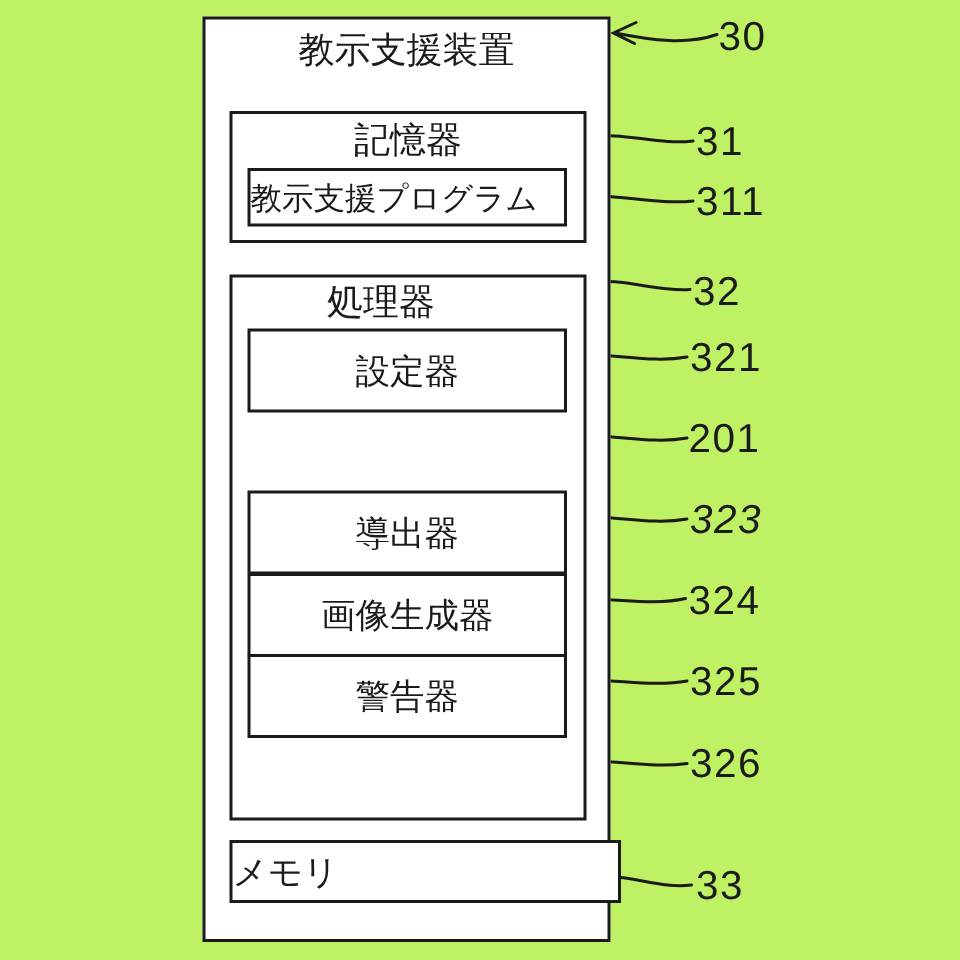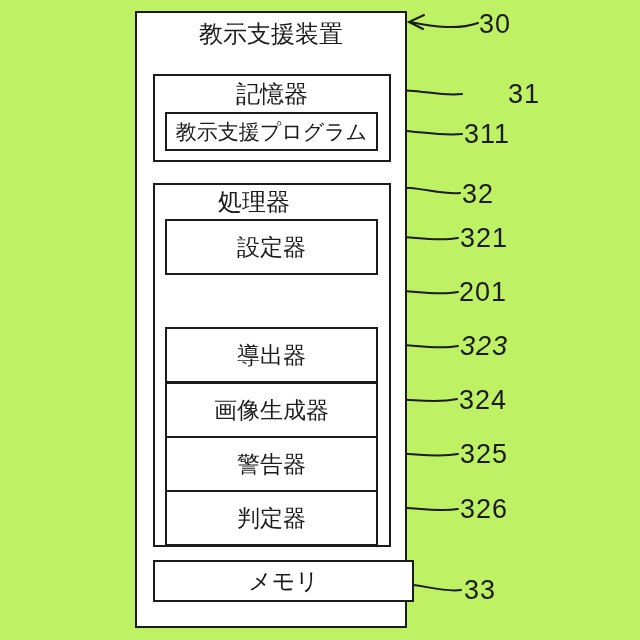--- a/index.html
+++ b/index.html
@@ -5,21 +5,21 @@
   html,body{margin:0;padding:0;background:#ffffff;}
   body{width:640px;height:640px;font-family:"Liberation Sans","DejaVu Sans",sans-serif;color:#1b1b1b;}
   .canvas{position:relative;width:640px;height:640px;background:#bef264;overflow:hidden;}
   .box{position:absolute;border:2px solid #1b1b1b;background:#ffffff;box-sizing:border-box;}
   .lbl{position:absolute;text-align:center;white-space:nowrap;color:#1b1b1b;}
   .jp24{font-size:24px;line-height:26px;}
   .unit{position:absolute;left:165px;width:213px;height:56px;border:2px solid #1b1b1b;
         background:#fff;box-sizing:border-box;display:flex;align-items:center;justify-content:center;
         font-size:23px;}
   .u1{top:219px}.u2{top:273px}.u3{top:327px}.u4{top:382px}.u5{top:436px}.u6{top:490px}
-  .centerflex{display:flex;align-items:center;justify-content:center;}
+  .centerflex{display:flex;align-items:center;justify-content:flex-start;}
   .ref{position:absolute;font-size:27px;line-height:27px;letter-spacing:1px;color:#1b1b1b;}
   svg.leads{position:absolute;left:0;top:0;width:640px;height:640px;pointer-events:none;}
   svg.leads path{fill:none;stroke:#1b1b1b;stroke-width:2;stroke-linecap:round;}
 </style>
 </head>
 <body>
 
 <div class="canvas">
 
   <svg class="leads" viewBox="0 0 640 640">
@@ -54,30 +54,27 @@
   </div>
   <div class="unit u3">
     <span>導出器</span>
   </div>
   <div class="unit u4">
     <span>画像生成器</span>
   </div>
   <div class="unit u5">
     <span>警告器</span>
   </div>
-  <div class="unit u6">
-    <span>判定器</span>
-  </div>
 
   <div class="box centerflex" style="left:153px;top:560px;width:261px;height:42px;font-size:23px;">
     <span>メモリ</span>
   </div>
 
   <div class="ref" style="left:479px;top:11px;">30</div>
-  <div class="ref" style="left:464px;top:81px;margin-left:44px;">31</div>
+  <div class="ref" style="left:464px;top:81px;">31</div>
   <div class="ref" style="left:464px;top:121px;">311</div>
   <div class="ref" style="left:462px;top:181px;">32</div>
   <div class="ref" style="left:460px;top:225px;">321</div>
   <div class="ref" style="left:459px;top:279px;">201</div>
   <div class="ref" style="left:460px;top:333px;font-style:italic;">323</div>
   <div class="ref" style="left:459px;top:387px;">324</div>
   <div class="ref" style="left:460px;top:441px;">325</div>
   <div class="ref" style="left:460px;top:496px;">326</div>
   <div class="ref" style="left:464px;top:577px;">33</div>
 

